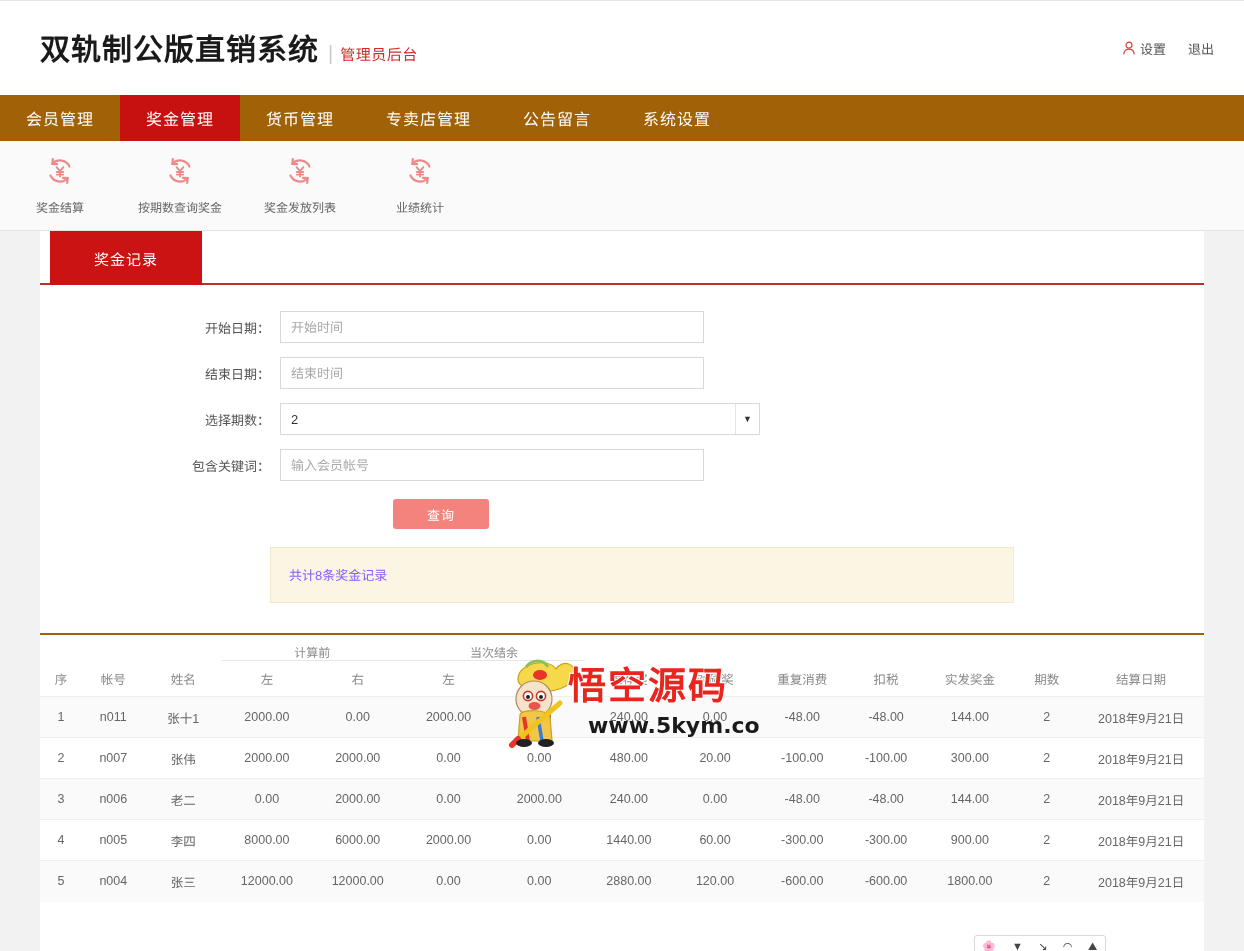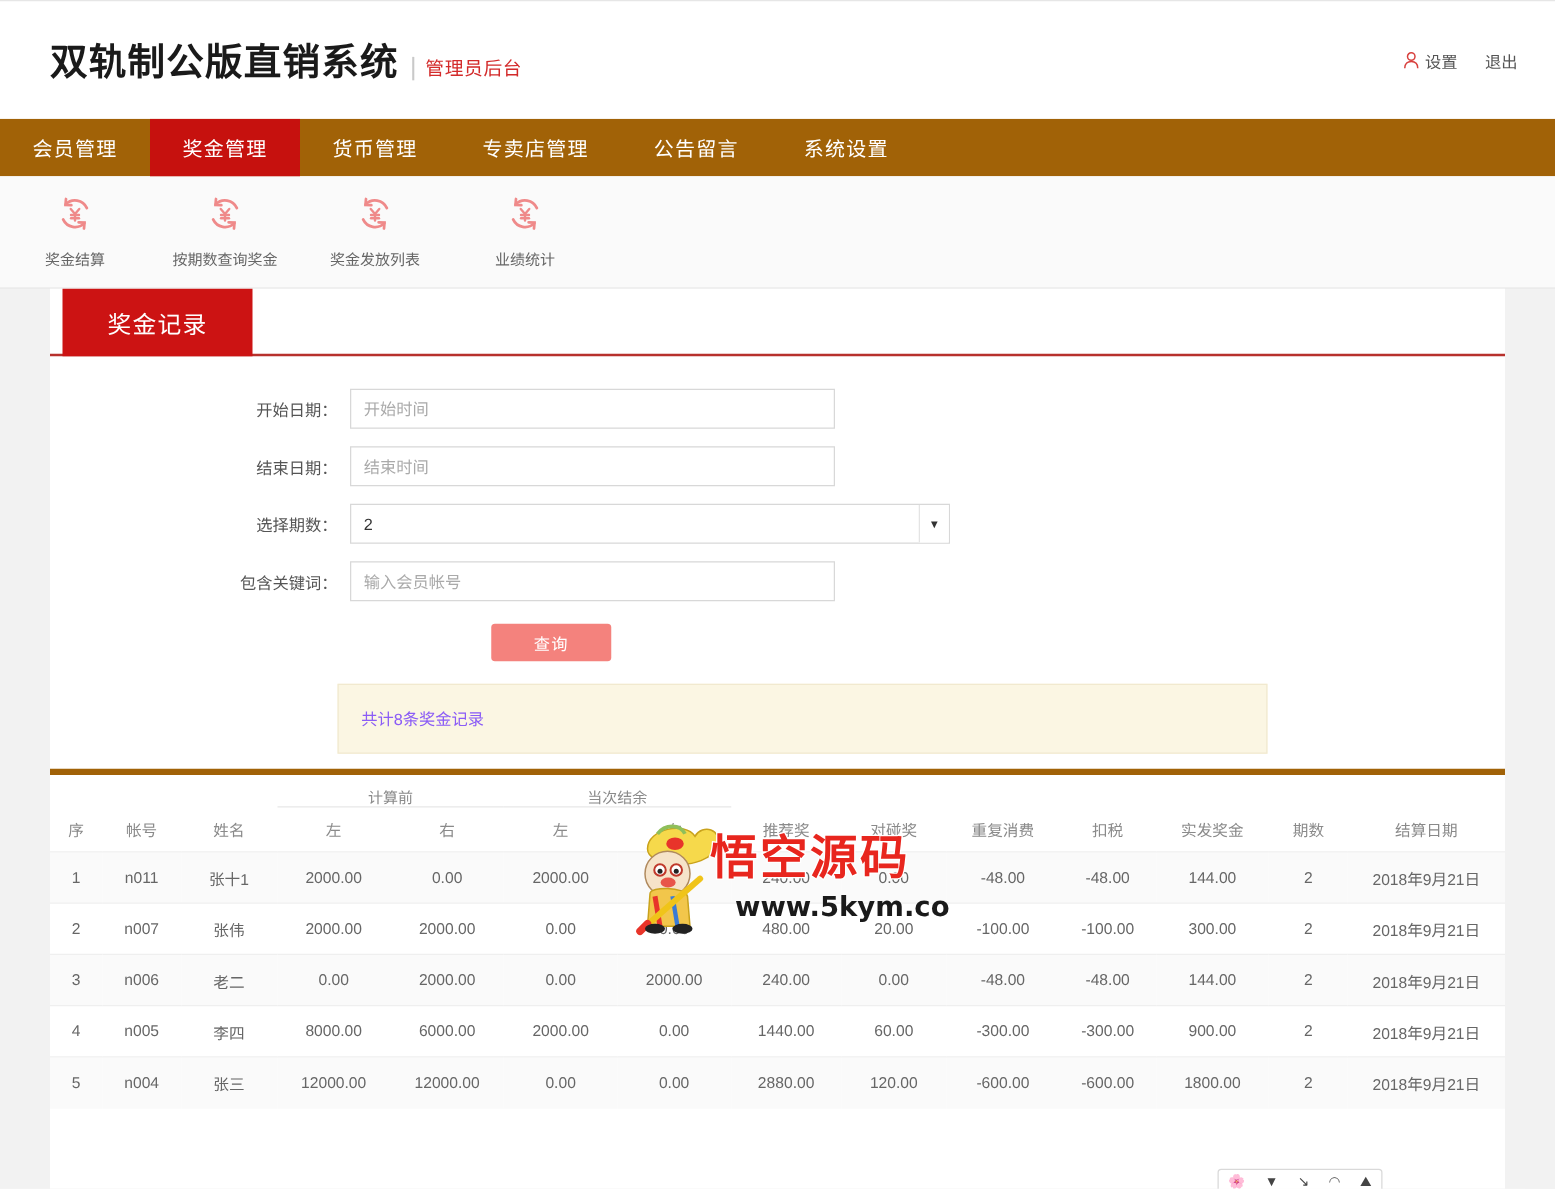--- a/index.html
+++ b/index.html
@@ -124,21 +124,21 @@
     border-bottom: 2px solid #b7312c;
     padding-left: 10px;
   }
   .tab {
     position: absolute;
     left: 10px; top: 0;
     height: 54px;
     min-width: 152px;
     background: #cc1313;
     color: #fff;
-    font-size: 19px;
+    font-size: 15px;
     letter-spacing: 1px;
     display: flex;
     align-items: center;
     justify-content: center;
     cursor: pointer;
   }
 
   
   .form {
     padding: 26px 0 0 0;
@@ -150,21 +150,21 @@
   }
   .form-label {
     width: 240px;
     text-align: right;
     padding-right: 10px;
     font-size: 13px;
     color: #555;
     white-space: nowrap;
   }
   .form-control {
-    width: 388px;
+    width: 424px;
     height: 32px;
     border: 1px solid #d8d8d8;
     background: #fff;
     padding: 0 10px;
     font-size: 13px;
     color: #333;
     font-family: "Liberation Sans", "DejaVu Sans", sans-serif;
     outline: none;
   }
   .form-control::placeholder { color: #aaa; }
@@ -212,22 +212,22 @@
     background: #fbf6e3;
     border: 1px solid #f1e9cf;
     color: #8b5cf6;
     font-size: 13px;
     padding: 17px 18px;
     height: 56px;
   }
 
   
   .table-wrap {
-    margin-top: 12px;
-    border-top: 5px solid #a16207;
+    margin-top: 30px;
+    border-top: 2px solid #a16207;
   }
   table.grid {
     width: 100%;
     border-collapse: collapse;
     font-size: 12.5px;
   }
   table.grid th, table.grid td {
     text-align: center;
     font-weight: normal;
     color: #777;

